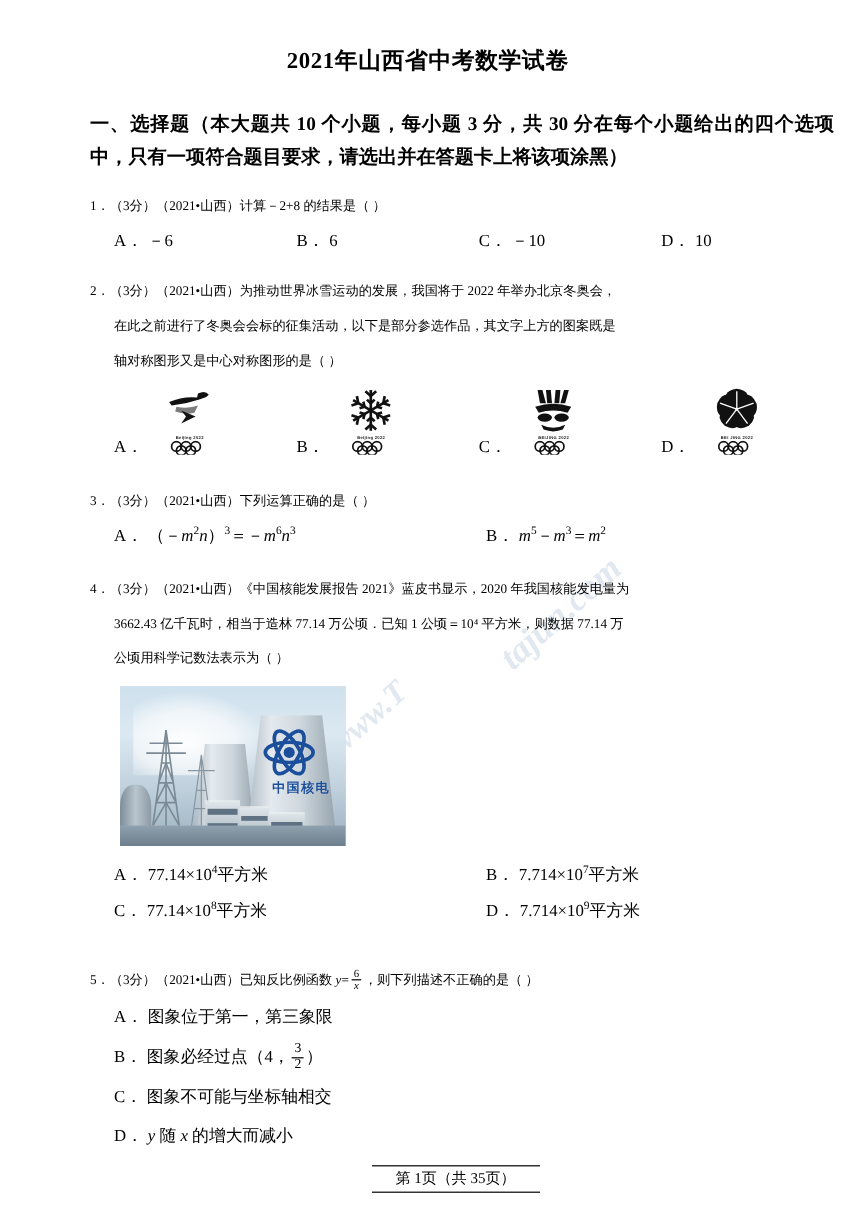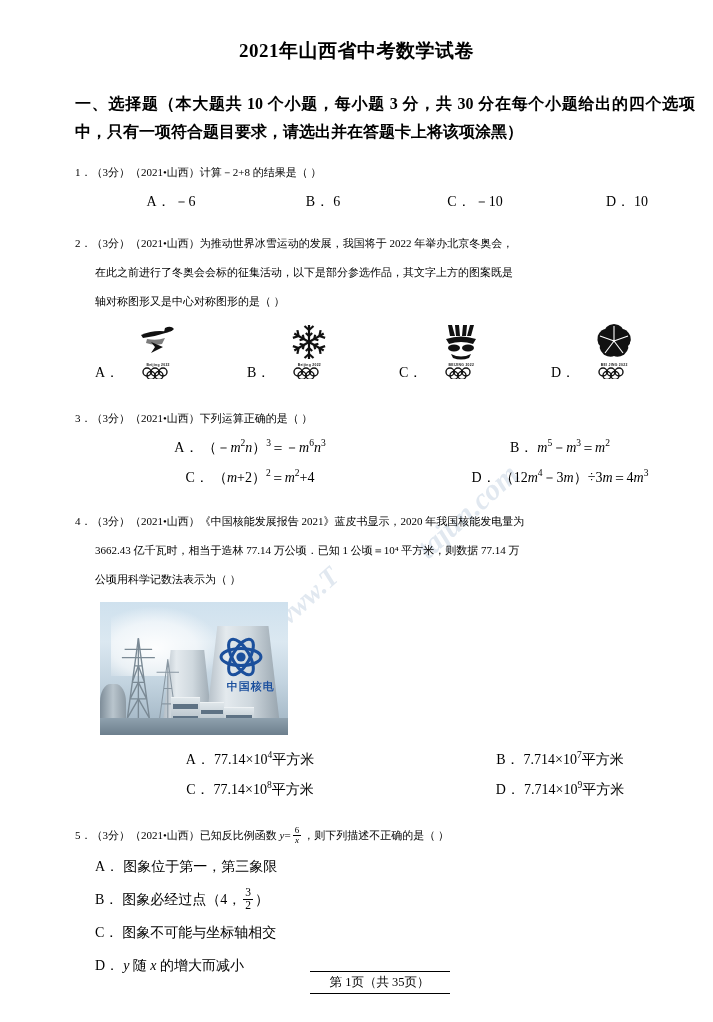--- a/index.html
+++ b/index.html
@@ -77,21 +77,20 @@
   }
   .q-line2 {
     padding-left: 20px;
   }
 
   .opts-row {
     display: flex;
     padding-left: 95px;
     font-size: 14px;
     line-height: 30px;
-    text-align: center;
   }
   .opts-row.cols4 > .opt { width: 152px; flex: 0 0 152px; }
   .opts-row.cols2 > .opt { width: 310px; flex: 0 0 310px; }
   .opts-col {
     padding-left: 95px;
     font-size: 14px;
     line-height: 33px;
   }
   .opt-label { margin-right: 4px; }
 
@@ -362,28 +361,20 @@
 
     <div class="q" style="margin-top:20px;">
       <span>3</span><span>．</span><span>（3分）</span><span>（2021•山西）</span><span>下列运算正确的是（      ）</span>
     </div>
     <div class="opts-row cols2">
       <div class="opt">
         <span class="opt-label">A．</span><span>（－<span class="mathi">m</span><sup>2</sup><span class="mathi">n</span>）<sup>3</sup>＝－<span class="mathi">m</span><sup>6</sup><span class="mathi">n</span><sup>3</sup></span>
       </div>
       <div class="opt">
         <span class="opt-label">B．</span><span><span class="mathi">m</span><sup>5</sup>－<span class="mathi">m</span><sup>3</sup>＝<span class="mathi">m</span><sup>2</sup></span>
-      </div>
-    </div>
-    <div class="opts-row cols2">
-      <div class="opt">
-        <span class="opt-label">C．</span><span>（<span class="mathi">m</span>+2）<sup>2</sup>＝<span class="mathi">m</span><sup>2</sup>+4</span>
-      </div>
-      <div class="opt">
-        <span class="opt-label">D．</span><span>（12<span class="mathi">m</span><sup>4</sup>－3<span class="mathi">m</span>）÷3<span class="mathi">m</span>＝4<span class="mathi">m</span><sup>3</sup></span>
       </div>
     </div>
 
     <div class="q" style="margin-top:14px;">
       <span>4</span><span>．</span><span>（3分）</span><span>（2021•山西）</span><span>《中国核能发展报告 2021》蓝皮书显示，2020 年我国核能发电量为</span>
       <div class="q-line2">3662.43 亿千瓦时，相当于造林 77.14 万公顷．已知 1 公顷＝10⁴ 平方米，则数据 77.14 万</div>
       <div class="q-line2">公顷用科学记数法表示为（      ）</div>
     </div>
 
     <div class="photo-wrap">
@@ -444,21 +435,21 @@
     </div>
     <div class="opts-row cols2">
       <div class="opt">
         <span class="opt-label">C．</span><span>77.14</span><span>×</span><span>10</span><sup>8</sup><span>平方米</span>
       </div>
       <div class="opt">
         <span class="opt-label">D．</span><span>7.714</span><span>×</span><span>10</span><sup>9</sup><span>平方米</span>
       </div>
     </div>
 
-    <div class="q" style="margin-top:16px;">
+    <div class="q" style="margin-top:28px;">
       <span>5</span><span>．</span><span>（3分）</span><span>（2021•山西）</span><span>已知反比例函数 </span><span class="mathi">y</span><span>=</span><span class="frac"><span class="num">6</span><span class="den mathi">x</span></span><span>，则下列描述不正确的是（      ）</span>
     </div>
 
     <div class="opts-col">
       <div>
         <span class="opt-label">A．</span><span>图象位于第一，第三象限</span>
       </div>
       <div>
         <span class="opt-label">B．</span><span>图象必经过点（4，</span><span class="frac"><span class="num">3</span><span class="den">2</span></span><span>）</span>
       </div>

